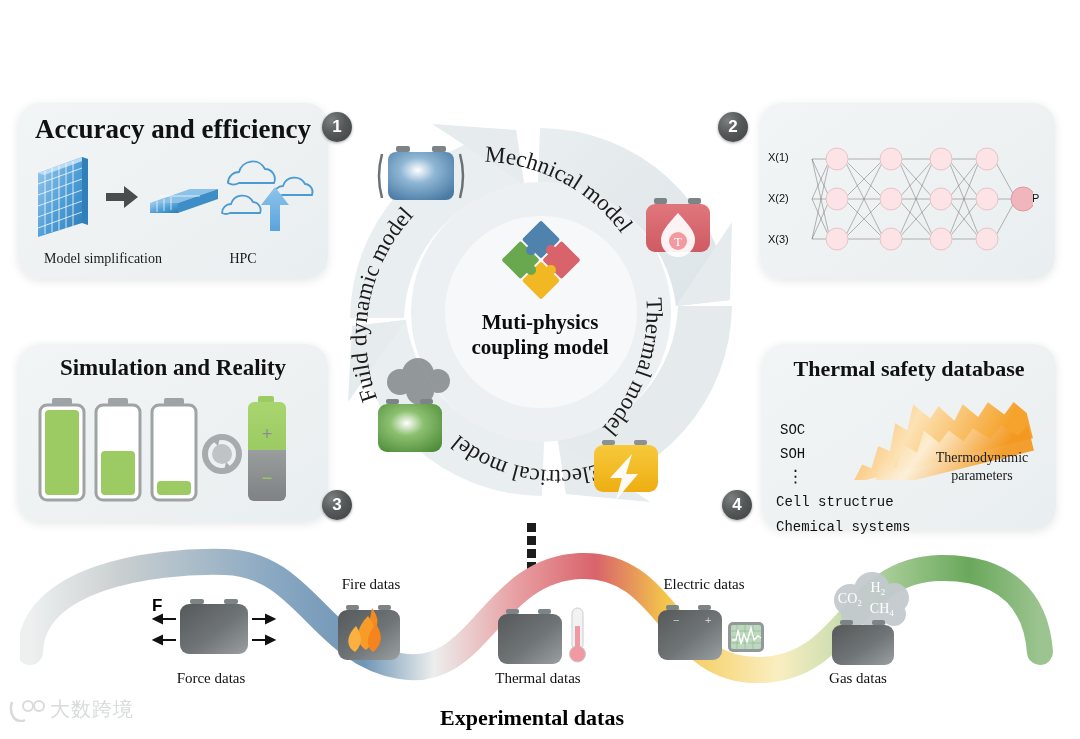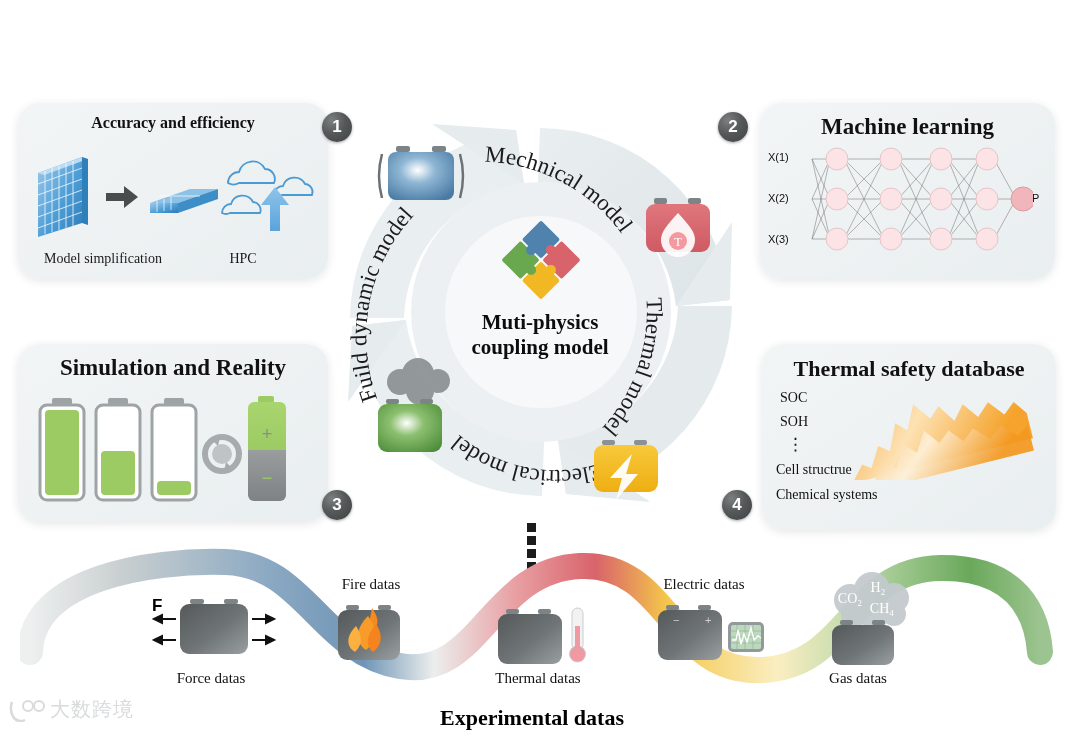--- a/index.html
+++ b/index.html
@@ -36,21 +36,21 @@
     font-size:17px;line-height:30px;text-align:center;
     box-shadow:0 1px 3px rgba(0,0,0,.35);
   }
   .center-text{
     position:absolute;text-align:center;font-weight:bold;color:#0d0d0d;
     font-family:"Liberation Serif",serif;font-size:21px;line-height:1.18;
   }
   .nn-lbl{position:absolute;font-family:Liberation Sans, sans-serif;font-size:11px;color:#111;}
 
   
-  .db-line{position:absolute;font-family:Liberation Serif, serif;font-size:14px;color:#111;white-space:nowrap;}
+  .db-line{position:absolute;font-family:Liberation Mono, monospace;font-size:14px;color:#111;white-space:nowrap;margin-top:32px;}
 
   
   .wave-cap{position:absolute;text-align:center;font-family:"Liberation Serif",serif;
     font-size:15px;color:#111;white-space:nowrap;}
   .exp-title{position:absolute;font-family:"Liberation Serif",serif;font-weight:bold;
     font-size:22px;color:#000;text-align:center;}
 
   
   .wm{position:absolute;left:8px;top:696px;opacity:.55;}
   .wm-cn{font-family:"DejaVu Sans",sans-serif;font-size:20px;color:#b9bcbe;letter-spacing:1px;}
@@ -166,21 +166,21 @@
       <circle cx="-14" cy="0" r="5" fill="#4f82ad"></circle>
     </g>
   </svg>
 
   <div class="center-text" style="left:430px;top:310px;width:220px;text-align:center;">
     <div>Muti-physics</div>
     <div>coupling model</div>
   </div>
 
   <div class="panel" style="left:18px;top:103px;width:310px;height:176px;">
-    <div class="panel-title" style="top:11px;font-size:16px;">Accuracy and efficiency</div>
+    <div class="panel-title" style="top:11px;font-size:27px;">Accuracy and efficiency</div>
 
     <svg class="abs" style="left:14px;top:48px;" width="285" height="86">
       <defs>
         <linearGradient id="cubeG" x1="0" y1="0" x2="1" y2="1">
           <stop offset="0%" stop-color="#9ecbec"></stop>
             <stop offset="55%" stop-color="#4e9ed6"></stop>
           <stop offset="100%" stop-color="#2c7bb8"></stop>
         </linearGradient>
       </defs>
 
@@ -236,21 +236,20 @@
         <path d="M 238 80 v -26 h -9 l 14 -18 l 14 18 h -9 v 26 Z" fill="url(#upA)"></path>
       </g>
     </svg>
 
     <div class="panel-cap" style="left:10px;top:148px;width:150px;font-size:14px;">Model simplification</div>
     <div class="panel-cap" style="left:190px;top:148px;width:70px;font-size:14px;">HPC</div>
   </div>
   <div class="badge" style="left:322px;top:112px;">1</div>
 
   <div class="panel" style="left:760px;top:103px;width:295px;height:176px;">
-    <div class="panel-title" style="top:11px;font-size:23px;">Machine learning</div>
 
     <div class="nn-lbl" style="left:8px;top:48px;">X(1)</div>
     <div class="nn-lbl" style="left:8px;top:89px;">X(2)</div>
     <div class="nn-lbl" style="left:8px;top:130px;">X(3)</div>
     <div class="nn-lbl" style="left:272px;top:89px;">P</div>
 
     <svg class="abs" style="left:48px;top:44px;" width="225" height="115">
       <g stroke="#6d6d6d" stroke-width="0.55" opacity="0.9" fill="none" id="edges">
 
         <line x1="4" y1="12" x2="22" y2="12"></line>
@@ -389,20 +388,24 @@
                  L 188 60 L 188 86 Z" fill="url(#mtG2)" opacity="0.92"></path>
       </g>
     </svg>
 
     <div class="db-line" style="left:18px;top:46px;">SOC</div>
     <div class="db-line" style="left:18px;top:70px;">SOH</div>
     <div class="db-line" style="left:25px;top:90px;font-size:17px;">⋮</div>
     <div class="db-line" style="left:14px;top:118px;">Cell structrue</div>
     <div class="db-line" style="left:14px;top:143px;">Chemical systems</div>
 
+    <div class="panel-cap" style="left:150px;top:105px;width:140px;font-size:14px;line-height:1.25;">
+      <div>Thermodynamic</div>
+      <div>parameters</div>
+    </div>
   </div>
   <div class="badge" style="left:722px;top:490px;">4</div>
 
   <div>
     <div class="dot" style="left:527px;top:523px;"></div>
     <div class="dot" style="left:527px;top:536px;"></div>
     <div class="dot" style="left:527px;top:549px;"></div>
     <div class="dot" style="left:527px;top:562px;"></div>
   </div>
 

